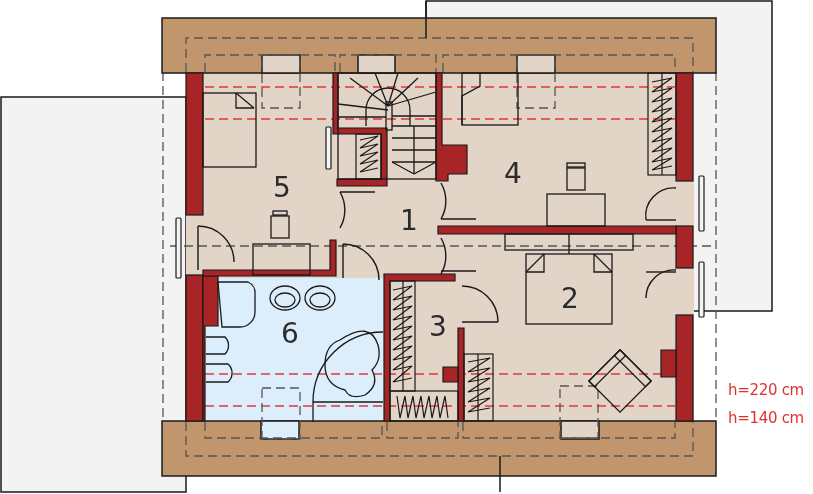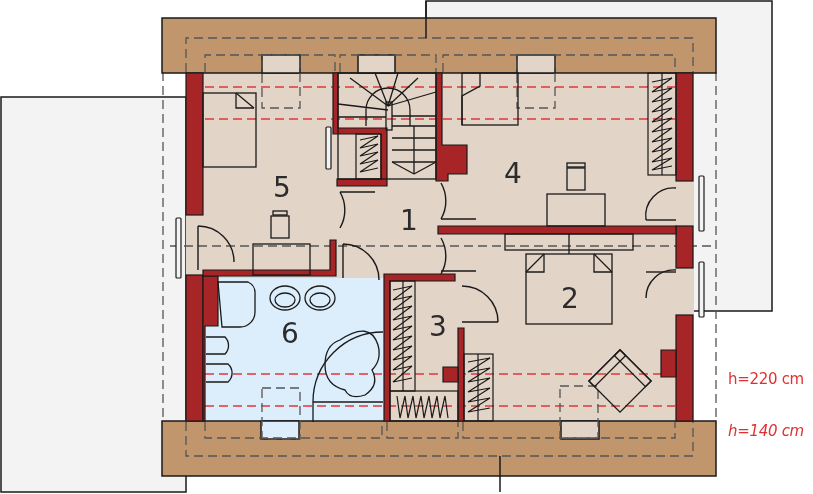--- a/index.html
+++ b/index.html
@@ -1,18 +1,18 @@
 <!DOCTYPE html>
 <html><head>
 <meta charset="utf-8">
 <style>
   html, body { margin:0; padding:0; background:#ffffff; }
   body { width:813px; height:494px; overflow:hidden; position:relative; font-family:"Liberation Sans", sans-serif; }
   #plan { position:absolute; left:0; top:0; }
-  .legend { position:absolute; left:728px; font-family:"DejaVu Sans", sans-serif; font-size:15px; color:#e03030; letter-spacing:-0.3px; }
+  .legend { position:absolute; left:728px; font-family:"DejaVu Sans", sans-serif; font-size:15px; color:#e03030; letter-spacing:-0.3px;margin-top:11px; }
   .room-num { font-family:"DejaVu Sans", sans-serif; font-size:28px; fill:#2b2b2b; }
 </style>
 </head>
 <body>
 
 <svg id="plan" width="813" height="494" viewBox="0 0 813 494" xmlns="http://www.w3.org/2000/svg">
 
   <rect x="1" y="97" width="185" height="395" fill="#f3f3f3" stroke="#1a1a1a" stroke-width="1.5"></rect>
   <rect x="426" y="1" width="346" height="310" fill="#f3f3f3" stroke="#1a1a1a" stroke-width="1.5"></rect>
   <rect x="186" y="72" width="2" height="350" fill="#f3f3f3"></rect>
@@ -194,13 +194,13 @@
     <text class="room-num" x="400" y="230">1</text>
     <text class="room-num" x="561" y="308">2</text>
     <text class="room-num" x="429" y="336">3</text>
     <text class="room-num" x="504" y="183">4</text>
     <text class="room-num" x="273" y="197">5</text>
     <text class="room-num" x="281" y="343">6</text>
   </g>
 </svg>
 
 <div class="legend" style="top:370px;">h=220 cm</div>
-<div class="legend" style="top:422px;font-style:italic;">h=140 cm</div>
+<div class="legend" style="top:398px;">h=140 cm</div>
 
 </body></html>

